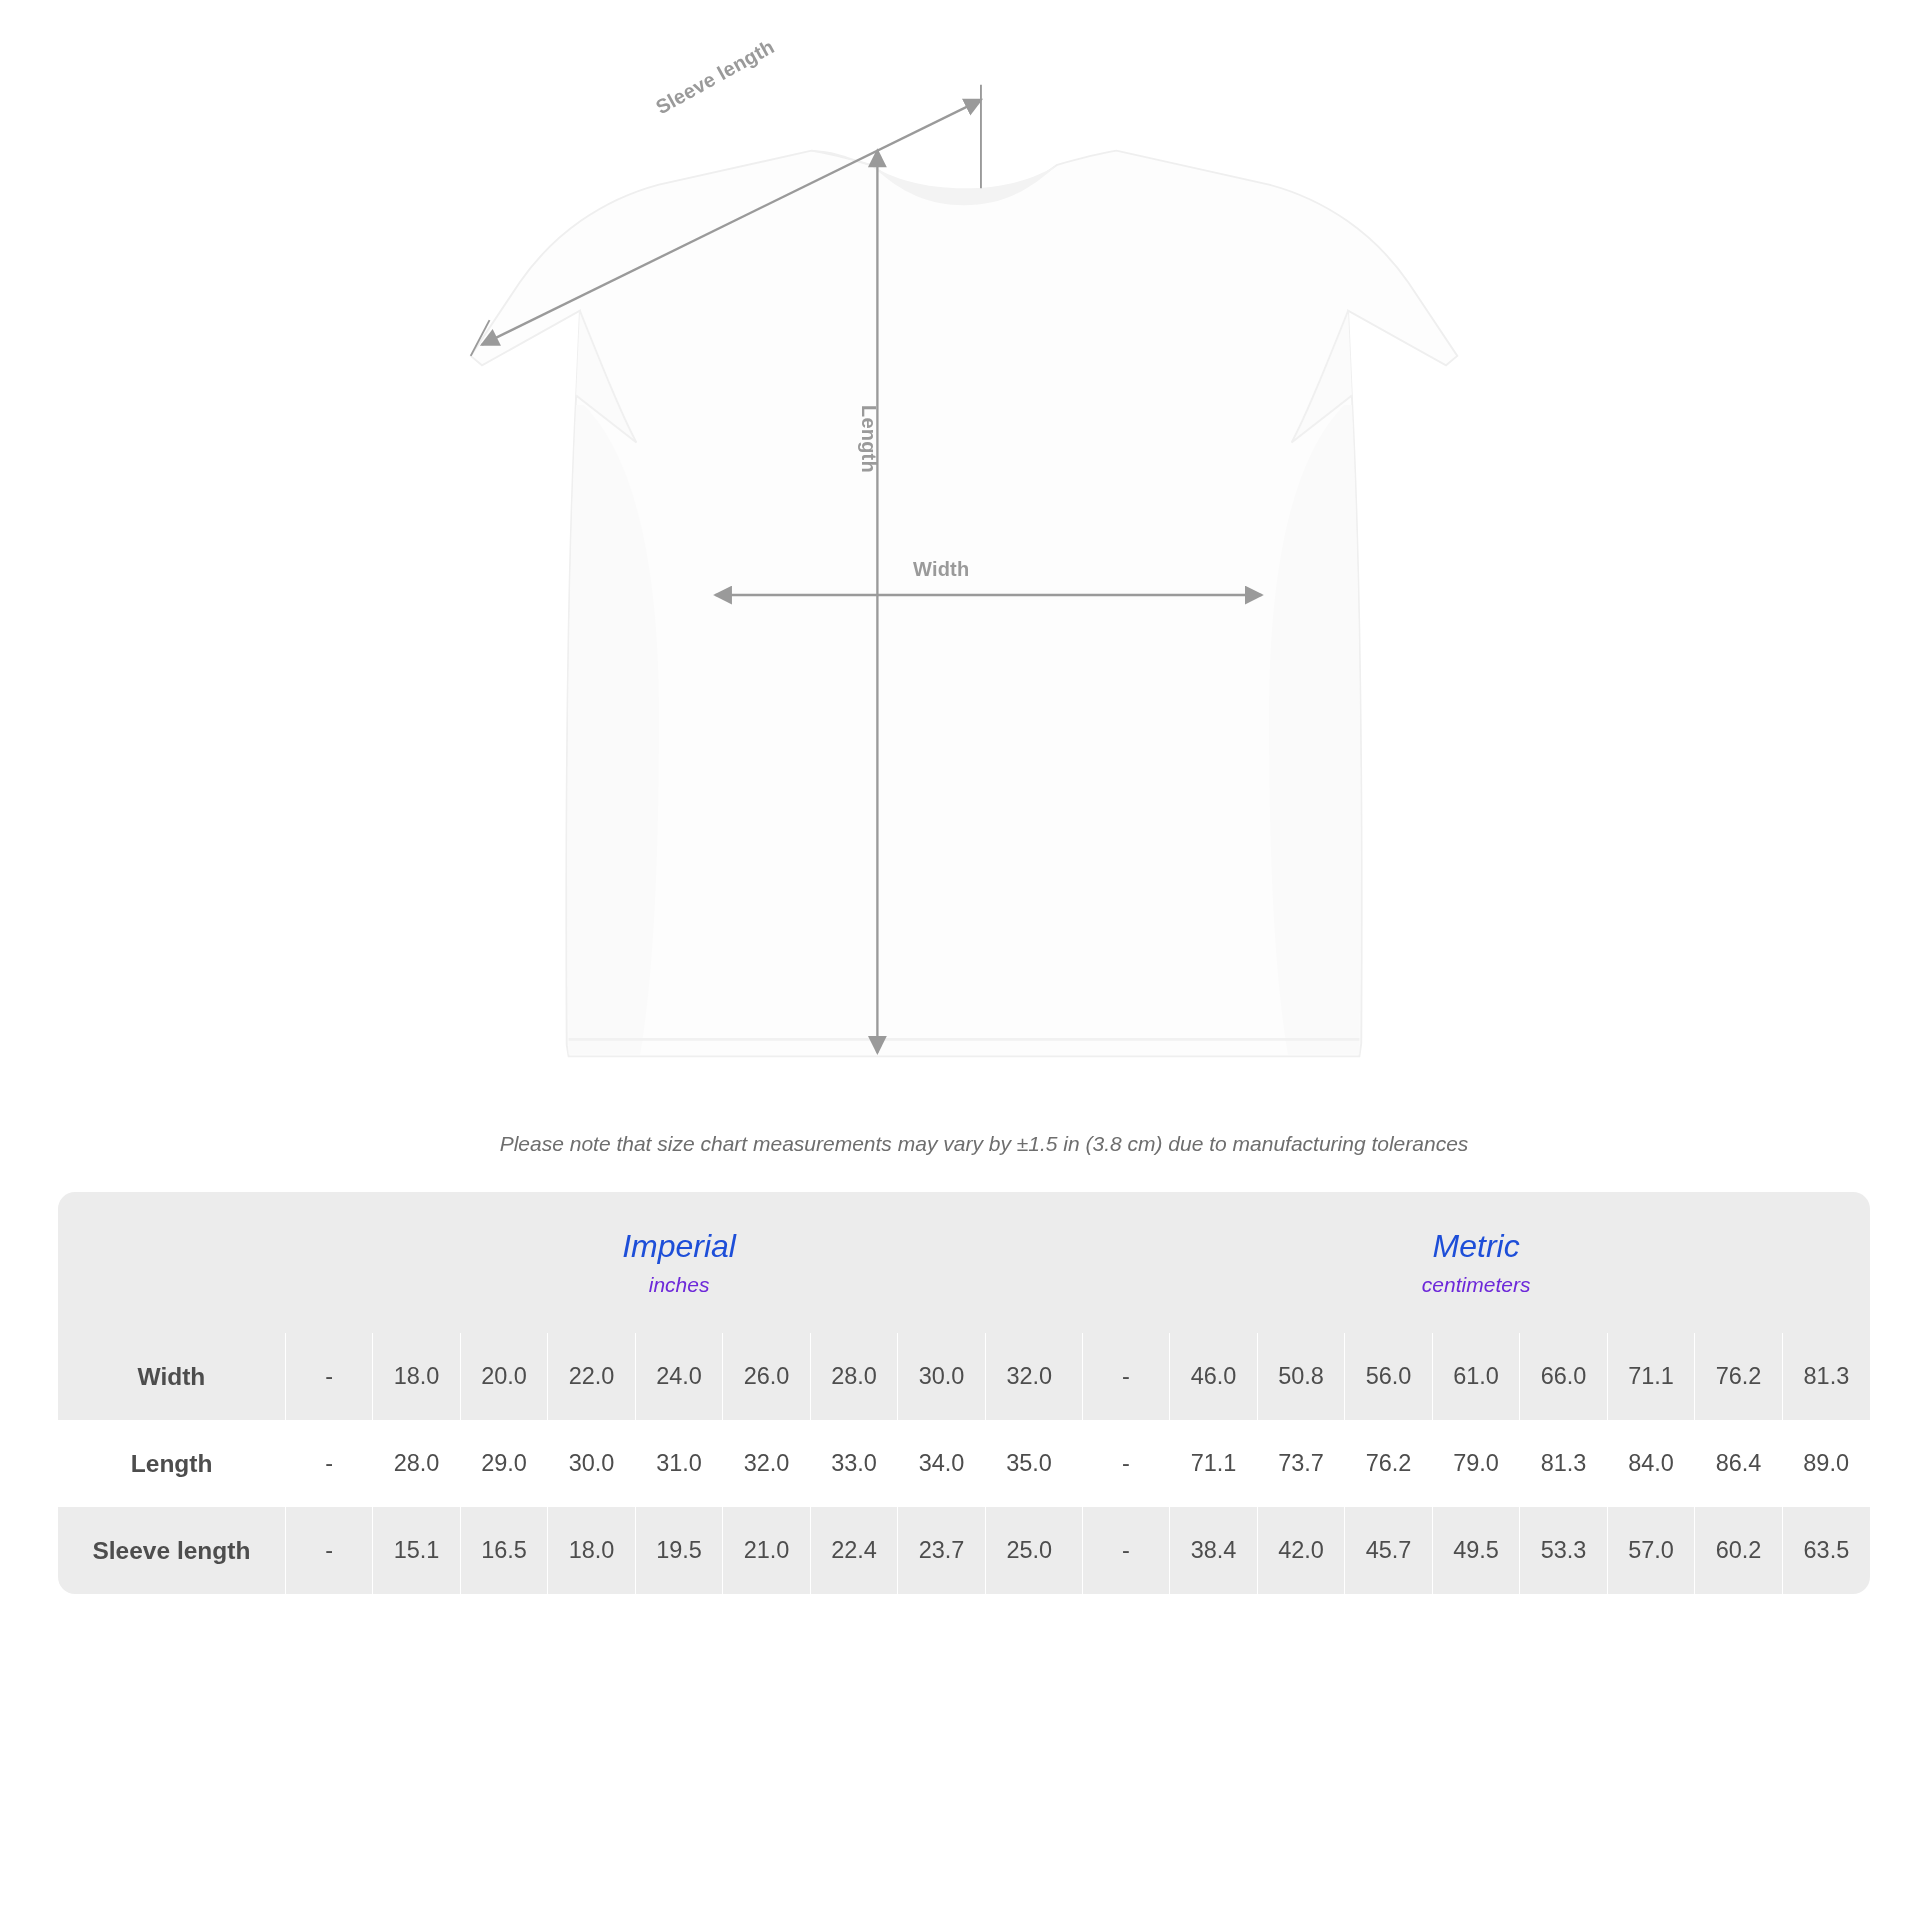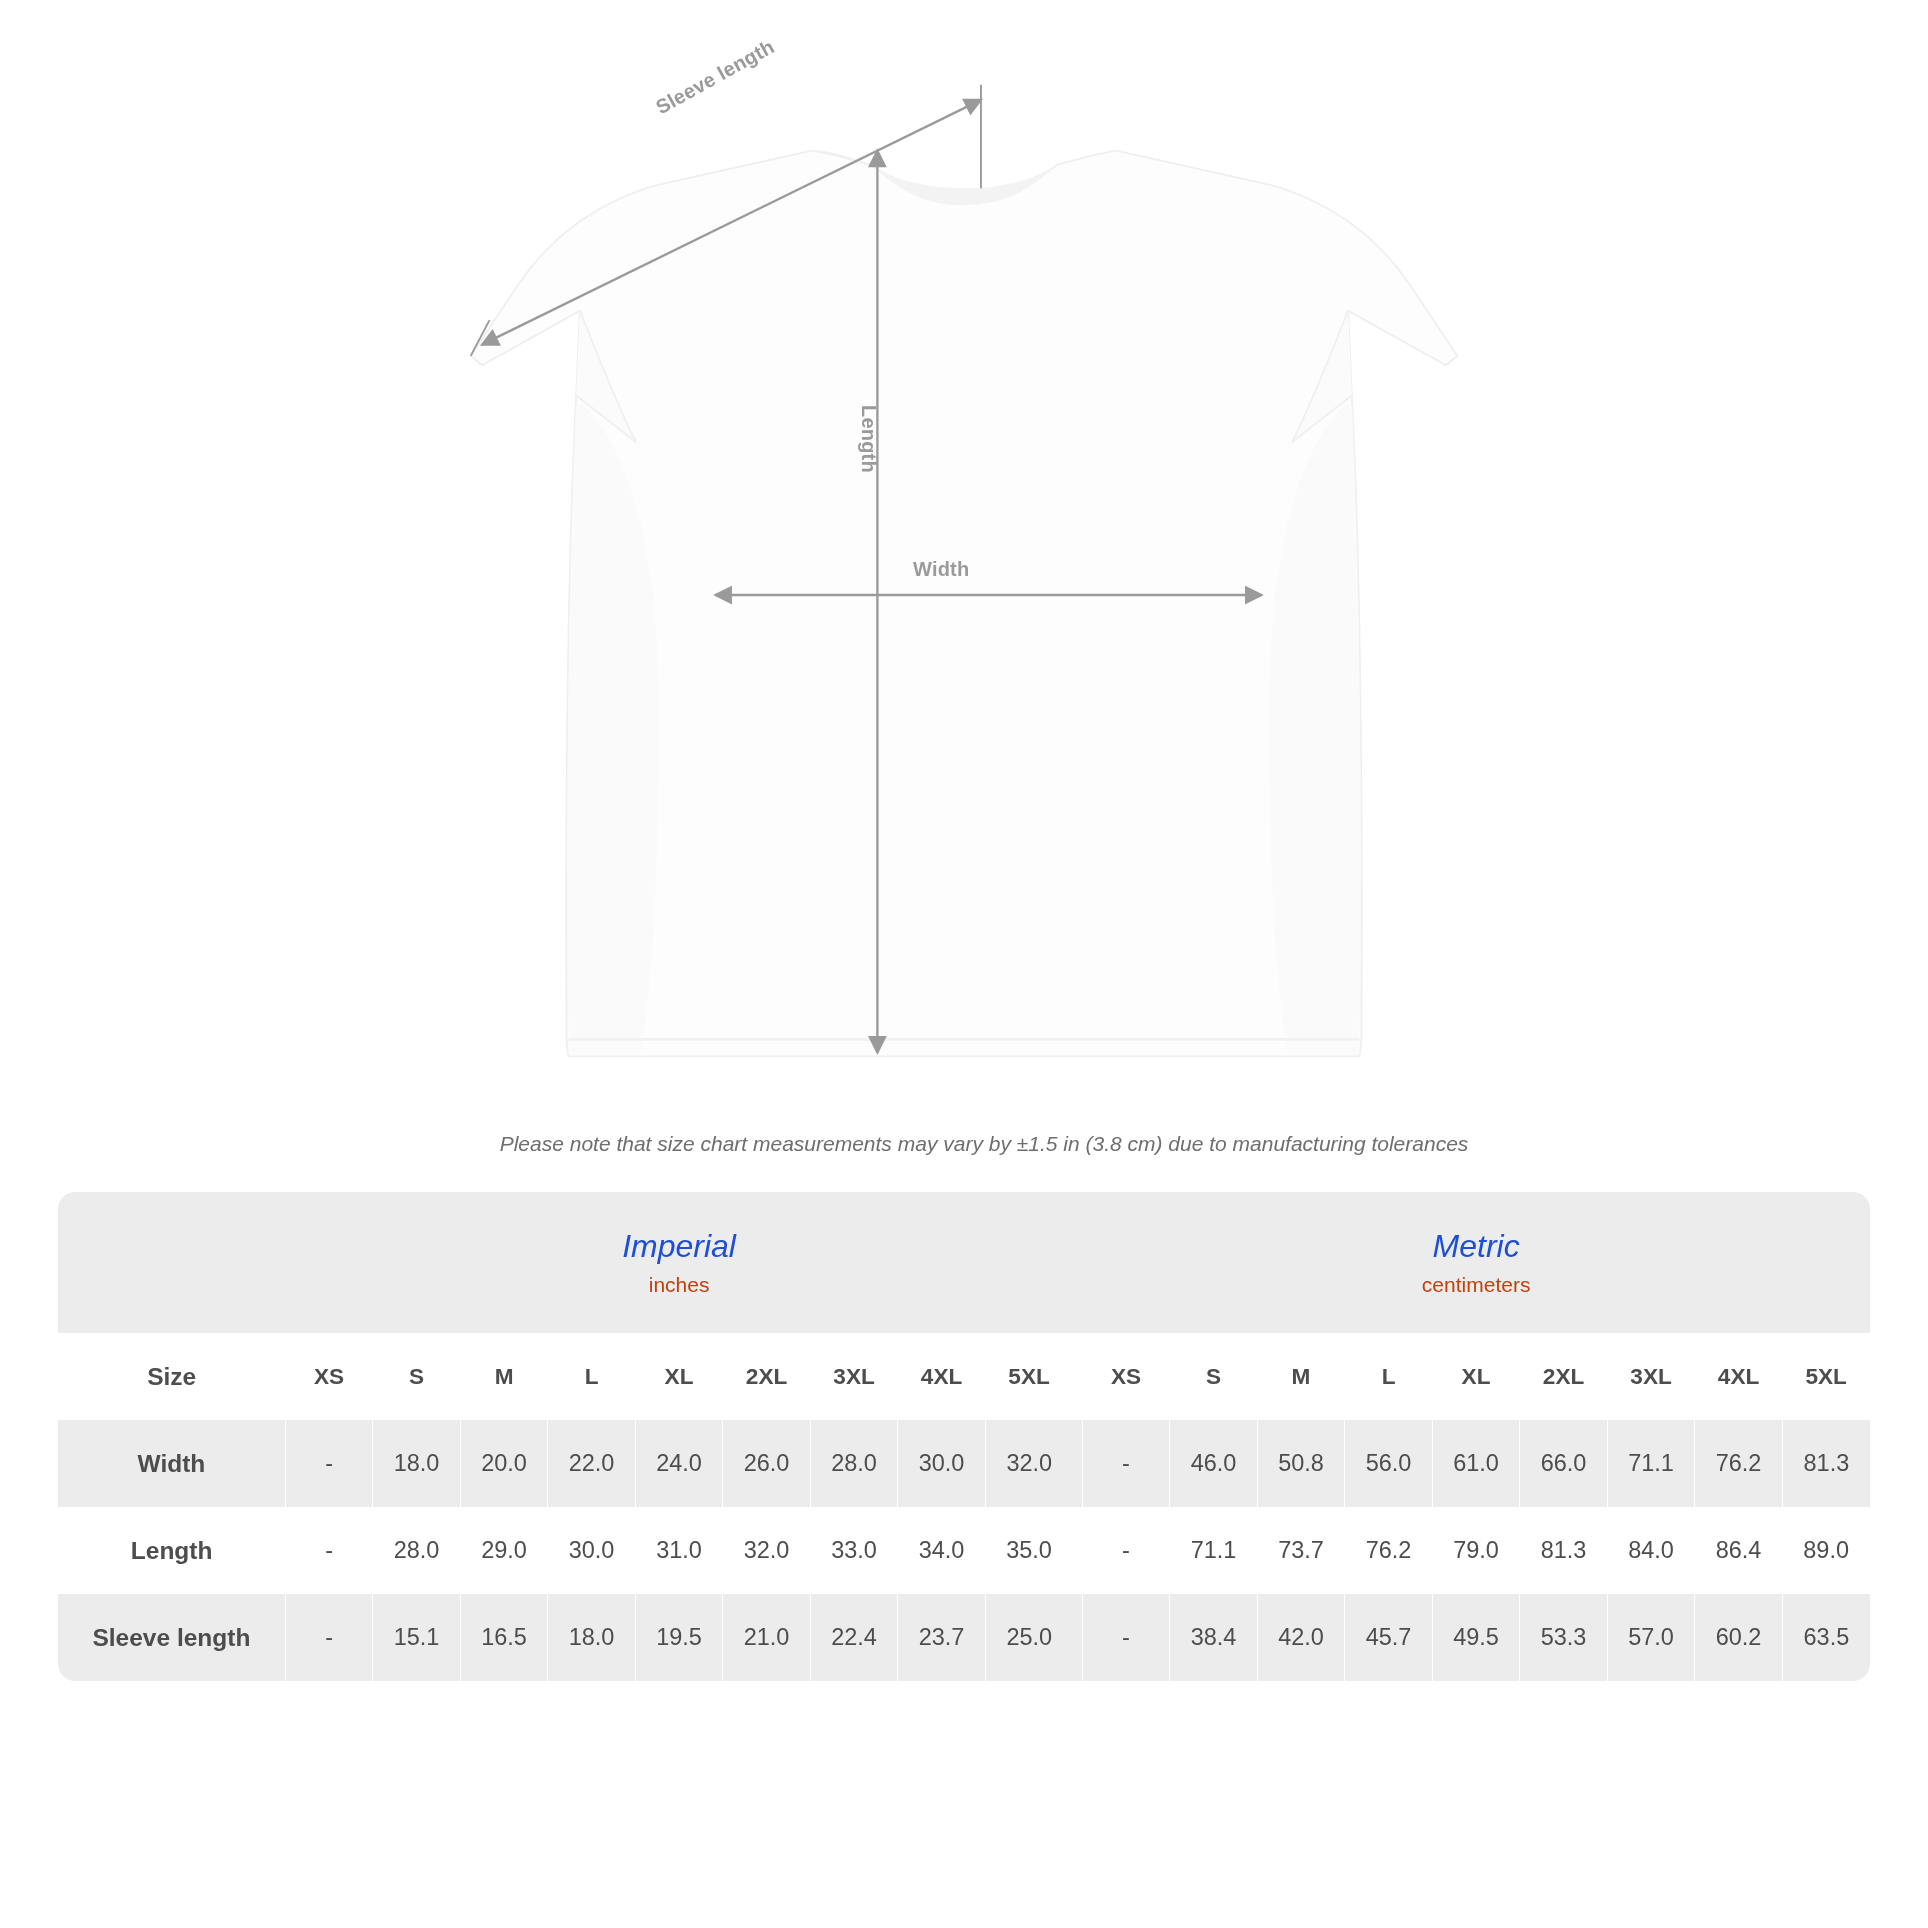--- a/index.html
+++ b/index.html
@@ -109,21 +109,22 @@
   }
   .unit-name {
     font-size: 32px;
     font-weight: normal;
     font-style: italic;
     color: #1d4ed8;
     line-height: 1.15;
   }
   .unit-sub {
     font-size: 21px;
-    color: #c2410c;
+    font-style: italic;
+    color: #6d28d9;
     margin-top: 7.5px;
   }
 
   .head-row td {
     height: 87px;
     font-weight: bold;
     font-size: 23.5px;
     color: #4d4d4d;
     background: #ffffff;
   }
@@ -249,42 +250,20 @@
             <div class="unit-name">Imperial</div>
             <div class="unit-sub">inches</div>
           </td>
           <td></td>
           <td colspan="9" class="corner-right">
             <div class="unit-name">Metric</div>
             <div class="unit-sub">centimeters</div>
           </td>
         </tr>
 
-        <tr class="head-row">
-          <td class="rowlabel">Size</td>
-          <td class="cell">XS</td>
-          <td class="cell">S</td>
-          <td class="cell">M</td>
-          <td class="cell">L</td>
-          <td class="cell">XL</td>
-          <td class="cell">2XL</td>
-          <td class="cell">3XL</td>
-          <td class="cell">4XL</td>
-          <td class="cell">5XL</td>
-          <td class="sep-col"></td>
-          <td class="cell">XS</td>
-          <td class="cell">S</td>
-          <td class="cell">M</td>
-          <td class="cell">L</td>
-          <td class="cell">XL</td>
-          <td class="cell">2XL</td>
-          <td class="cell">3XL</td>
-          <td class="cell">4XL</td>
-          <td class="cell">5XL</td>
-        </tr>
 
         <tr class="data-row shaded">
           <td class="rowlabel">Width</td>
           <td class="value cell">-</td>
           <td class="value cell">18.0</td>
           <td class="value cell">20.0</td>
           <td class="value cell">22.0</td>
           <td class="value cell">24.0</td>
           <td class="value cell">26.0</td>
           <td class="value cell">28.0</td>

